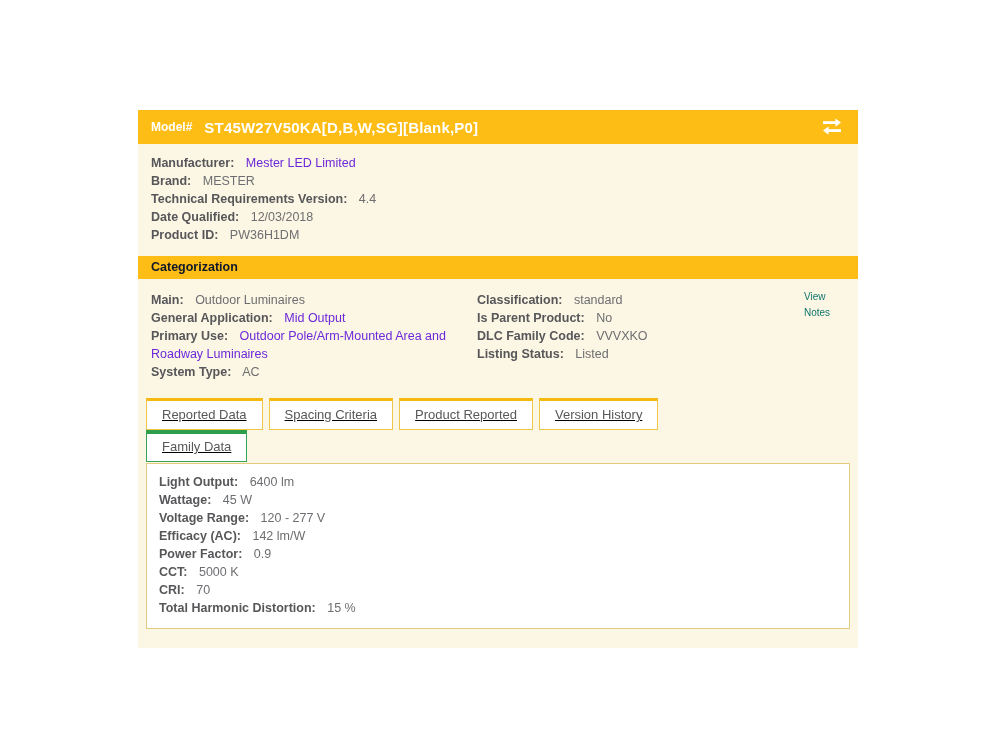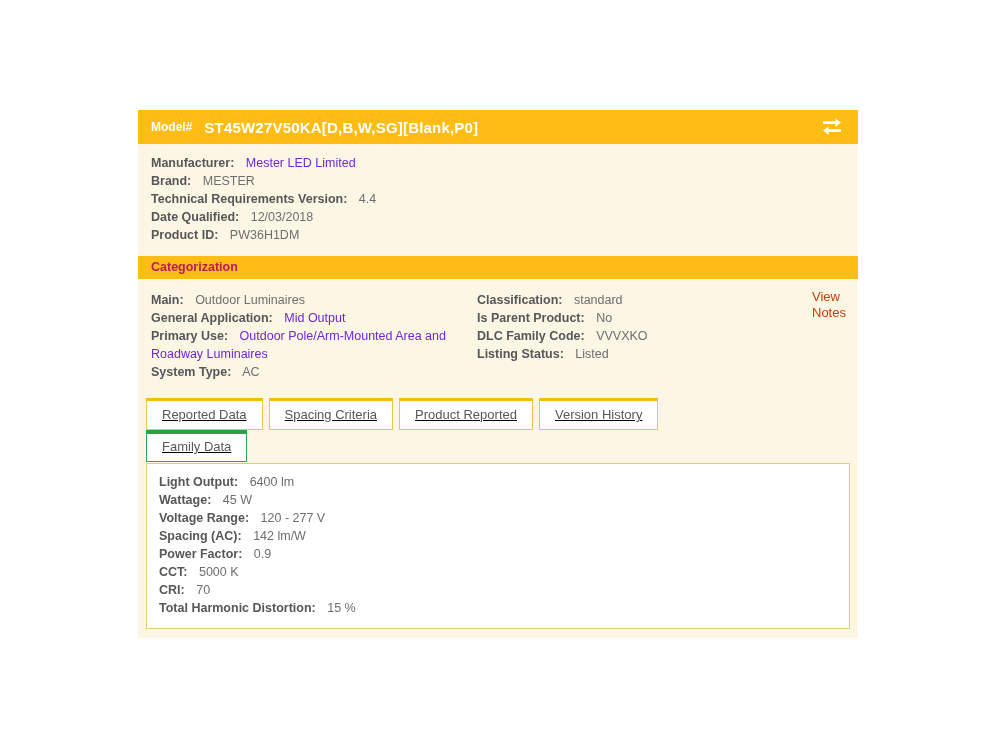--- a/index.html
+++ b/index.html
@@ -7,21 +7,21 @@
     width: 1000px; height: 750px;
     background: #ffffff;
     font-family: "Liberation Sans", sans-serif;
   }
   .page { position: relative; width: 1000px; height: 750px; overflow: hidden; }
 
   .product-card {
     position: absolute;
     left: 138px; top: 110px; width: 720px;
     background: #FCF6E4;
-    padding-bottom: 9px;
+    padding-bottom: 19px;
   }
 
   
   .model-bar {
     height: 34px;
     background: #FDBD14;
     display: flex;
     align-items: center;
     padding: 0 14px 0 13px;
   }
@@ -44,32 +44,32 @@
   .val { color: #6D6E71; }
   a.val-link { color: #6d28d9; text-decoration: none; }
 
   
   .info-section { padding: 10px 13px 12px 13px; }
 
   
   .cat-bar {
     height: 23px; line-height: 23px;
     background: #FDBD14;
-    color: #be185d; font-weight: bold; font-size: 12.5px;
+    color: #0f172a; font-weight: bold; font-size: 12.5px;
     padding: 0 13px;
   }
 
   
   .cat-section { position: relative; display: flex; padding: 12px 13px 17px 13px; }
   .cat-left  { width: 318px; margin-right: 8px; }
   .cat-right { width: 280px; }
   .view-notes {
-    position: absolute; top: 10px; right: 4px; width: 42px;
-    font-size: 13px; line-height: 16px;
-    color: #c2410c; text-decoration: none;
+    position: absolute; top: 10px; right: 12px; width: 42px;
+    font-size: 10px; line-height: 16px;
+    color: #0f766e; text-decoration: none;
   }
 
   
   .tabs-area { padding: 0 8px; text-decoration: underline; }
   .tab-row { display: flex; }
   .tab {
     background: #ffffff;
     border: 1px solid #F0C64A;
     border-top: 3px solid #F5BA10;
     padding: 6px 15px 7px 15px;
@@ -199,21 +199,21 @@
       </div>
       <div class="kv-row">
         <span class="lbl">Wattage:</span>
         <span class="val">45 W</span>
       </div>
       <div class="kv-row">
         <span class="lbl">Voltage Range:</span>
         <span class="val">120 - 277 V</span>
       </div>
       <div class="kv-row">
-        <span class="lbl">Spacing (AC):</span>
+        <span class="lbl">Efficacy (AC):</span>
         <span class="val">142 lm/W</span>
       </div>
       <div class="kv-row">
         <span class="lbl">Power Factor:</span>
         <span class="val">0.9</span>
       </div>
       <div class="kv-row">
         <span class="lbl">CCT:</span>
         <span class="val">5000 K</span>
       </div>

